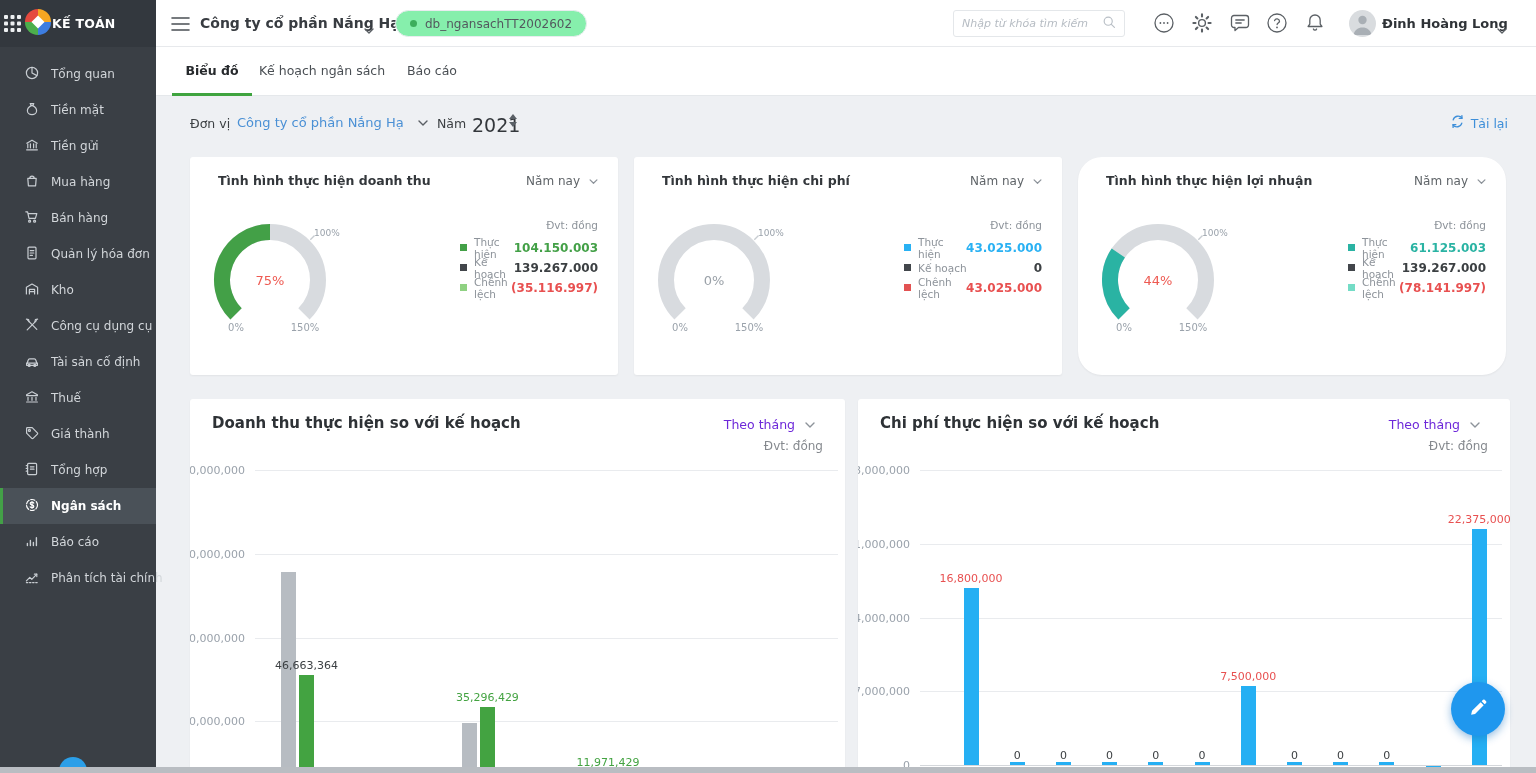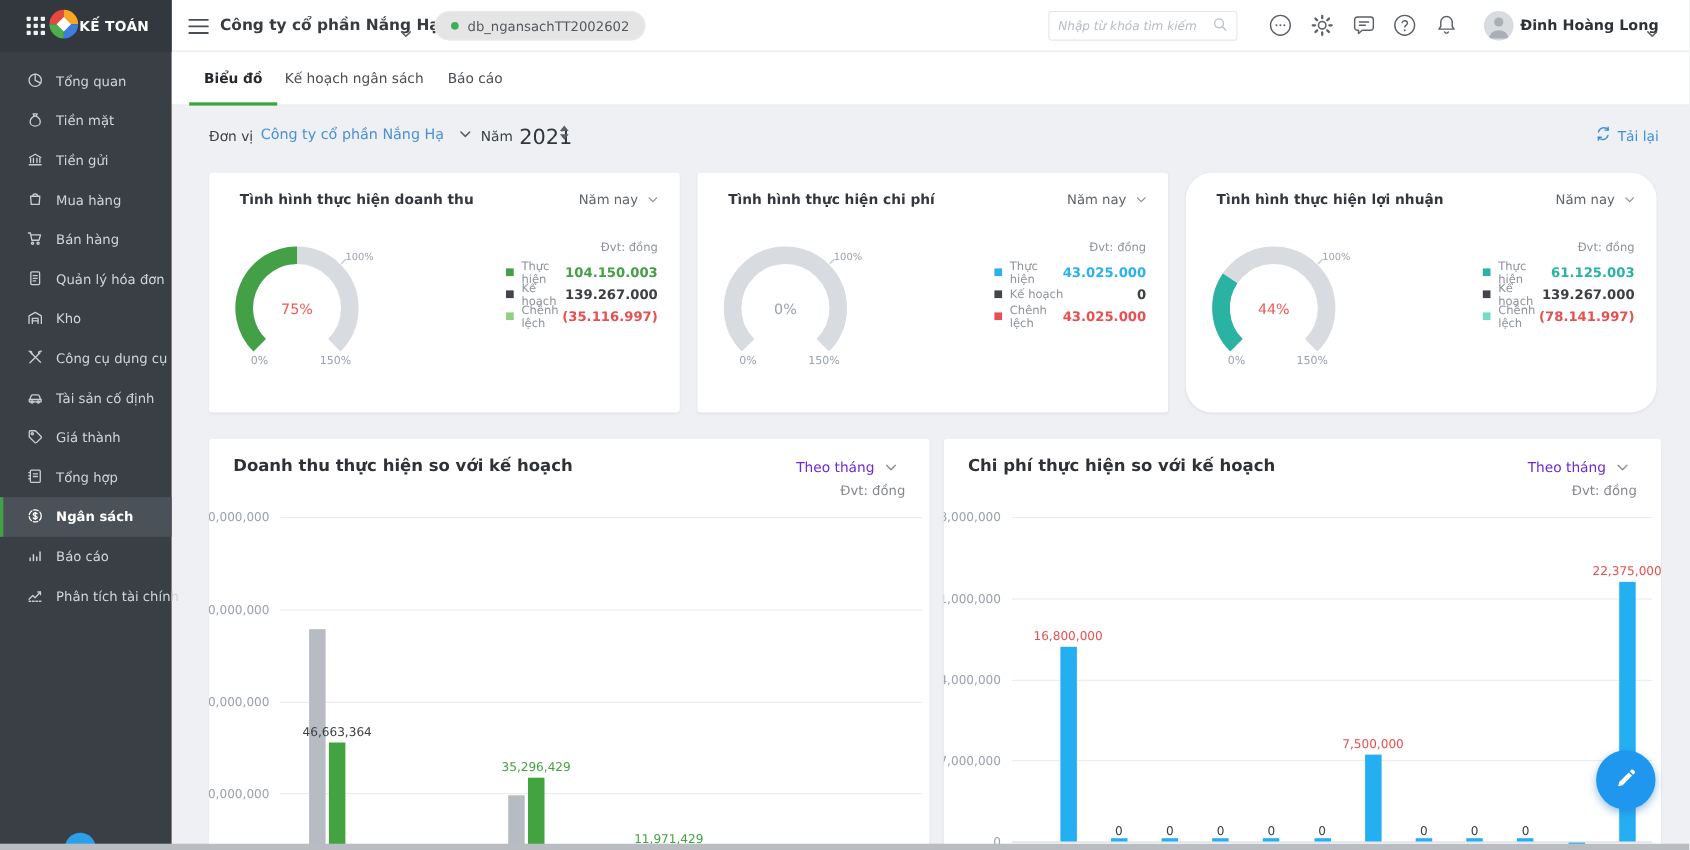--- a/index.html
+++ b/index.html
@@ -2,33 +2,33 @@
 <html><head>
 <meta charset="utf-8">
 <style>
   * { margin:0; padding:0; box-sizing:border-box; }
   html,body { width:1536px; height:773px; overflow:hidden; }
   body { font-family:"DejaVu Sans","Liberation Sans",sans-serif; background:#eef0f3; color:#3c4043; }
   .app { position:relative; width:1536px; height:773px; background:#eef0f3; overflow:hidden; }
 
   
   .sidebar { position:absolute; left:0; top:0; width:156px; height:773px; background:#3a3f45; z-index:5; }
-  .side-head { height:47px; background:#33383e; display:flex; align-items:center; padding-left:20px; gap:0; }
+  .side-head { height:47px; background:#33383e; display:flex; align-items:center; gap:0; }
   .brand-name { color:#ffffff; font-size:12.5px; font-weight:700; letter-spacing:.3px; white-space:nowrap; }
   .nav { padding-top:9px;text-align:center; }
   .nav-item { height:36px; display:flex; align-items:center; padding-left:21px; gap:11px; color:#d2d6da; font-size:12px; cursor:pointer; border-left:3px solid transparent; white-space:nowrap; }
   .nav-item svg { flex:0 0 auto; }
   .nav-item.active { background:#4a5158; border-left-color:#43a047; color:#ffffff; font-weight:700; }
   .scroll-up { position:absolute; left:59px; top:757px; width:28px; height:28px; border-radius:50%; background:#2b9fe8; display:flex; align-items:flex-start; justify-content:center; padding-top:8px; cursor:pointer; }
 
   
   .topbar { position:absolute; left:156px; top:0; width:1380px; height:47px; background:#fff; border-bottom:1px solid #e7e9ec; z-index:4; }
   .tb-abs { position:absolute; }
   .company { font-size:14px; font-weight:600; color:#383c41; }
-  .db-badge { display:flex; align-items:center; gap:8px; height:27px; padding:0 14px; border:1px solid #e9ecef; border-radius:14px; background:#e5e5e5; }
+  .db-badge { display:flex; align-items:center; gap:8px; height:27px; padding:0 14px; border:1px solid #e9ecef; border-radius:14px; background:#86efac; }
   .db-dot { width:7px; height:7px; border-radius:50%; background:#3cae5c; }
   .db-text { font-size:12px; color:#53585e; }
   .search-box { display:flex; align-items:center; width:172px; height:27px; border:1px solid #e4e7ea; border-radius:3px; background:#fff; padding:0 8px; }
   .search-box input { flex:1; border:none; outline:none; font-style:italic; font-size:11px; color:#6a7077; font-family:inherit; min-width:0; }
   .search-box input::placeholder { color:#b6bcc3; font-style:italic; }
   .icon-btn { width:24px; height:24px; display:flex; align-items:center; justify-content:center; cursor:pointer; }
   .avatar { width:27px; height:27px; border-radius:50%; background:#d9dcdf; overflow:hidden; display:flex; align-items:center; justify-content:center; }
   .username { font-size:13px; font-weight:600; color:#2f3337; white-space:nowrap; }
 
   
@@ -165,20 +165,27 @@
         <span>Công cụ dụng cụ</span>
       </div>
       <div class="nav-item">
         <span><svg width="16" height="16" viewBox="0 0 16 16" fill="none" stroke="#c9ced3" stroke-width="1.2" stroke-linecap="round" stroke-linejoin="round">
               <path d="M3.2 10.2l1-3.2c.2-.7.8-1.1 1.5-1.1h4.6c.7 0 1.3.4 1.5 1.1l1 3.2"></path>
               <path d="M2.6 10.2h10.8v2.1H2.6z"></path>
               <circle cx="5.2" cy="12.4" r="1"></circle>
               <circle cx="10.8" cy="12.4" r="1"></circle>
             </svg></span>
         <span>Tài sản cố định</span>
+      </div>
+      <div class="nav-item">
+        <span><svg width="16" height="16" viewBox="0 0 16 16" fill="none" stroke="#c9ced3" stroke-width="1.2" stroke-linecap="round" stroke-linejoin="round">
+              <path d="M2.6 5.8L8 2.8l5.4 3v.9H2.6z"></path>
+              <path d="M4 8.3v3M8 8.3v3M12 8.3v3M2.6 13h10.8"></path>
+            </svg></span>
+        <span>Thuế</span>
       </div>
       <div class="nav-item">
         <span><svg width="16" height="16" viewBox="0 0 16 16" fill="none" stroke="#c9ced3" stroke-width="1.2" stroke-linecap="round" stroke-linejoin="round">
               <path d="M2.6 8.2V3.4a.8.8 0 0 1 .8-.8h4.8l5.2 5.2a.9.9 0 0 1 0 1.3l-4.3 4.3a.9.9 0 0 1-1.3 0z"></path>
               <circle cx="5.4" cy="5.4" r="1"></circle>
             </svg></span>
         <span>Giá thành</span>
       </div>
       <div class="nav-item">
         <span><svg width="16" height="16" viewBox="0 0 16 16" fill="none" stroke="#c9ced3" stroke-width="1.2" stroke-linecap="round" stroke-linejoin="round">

